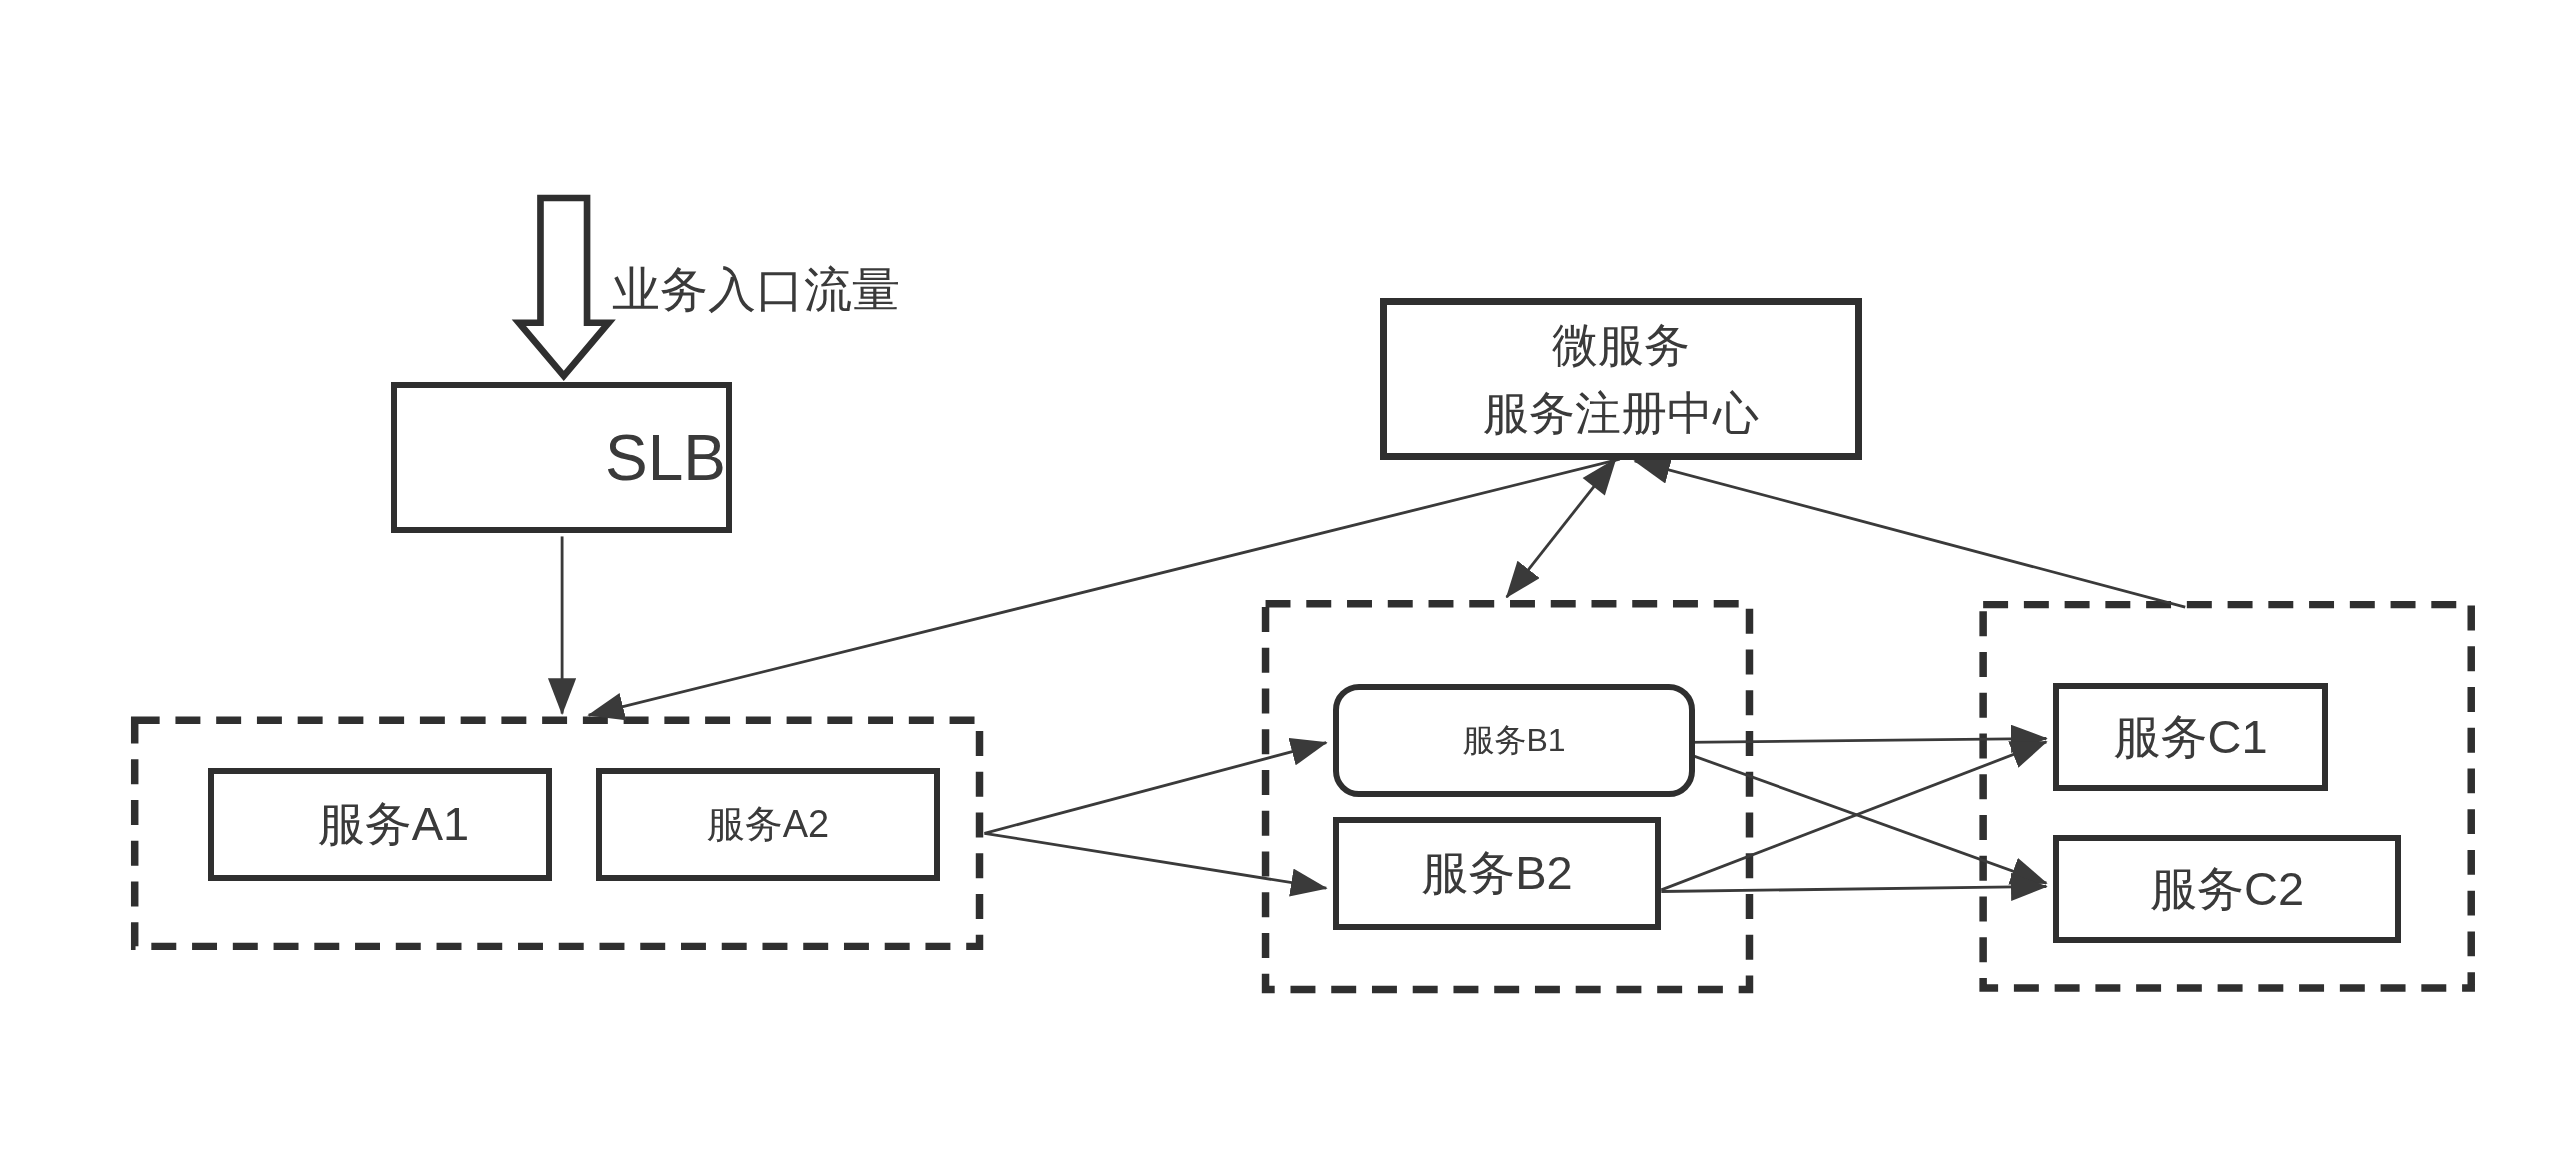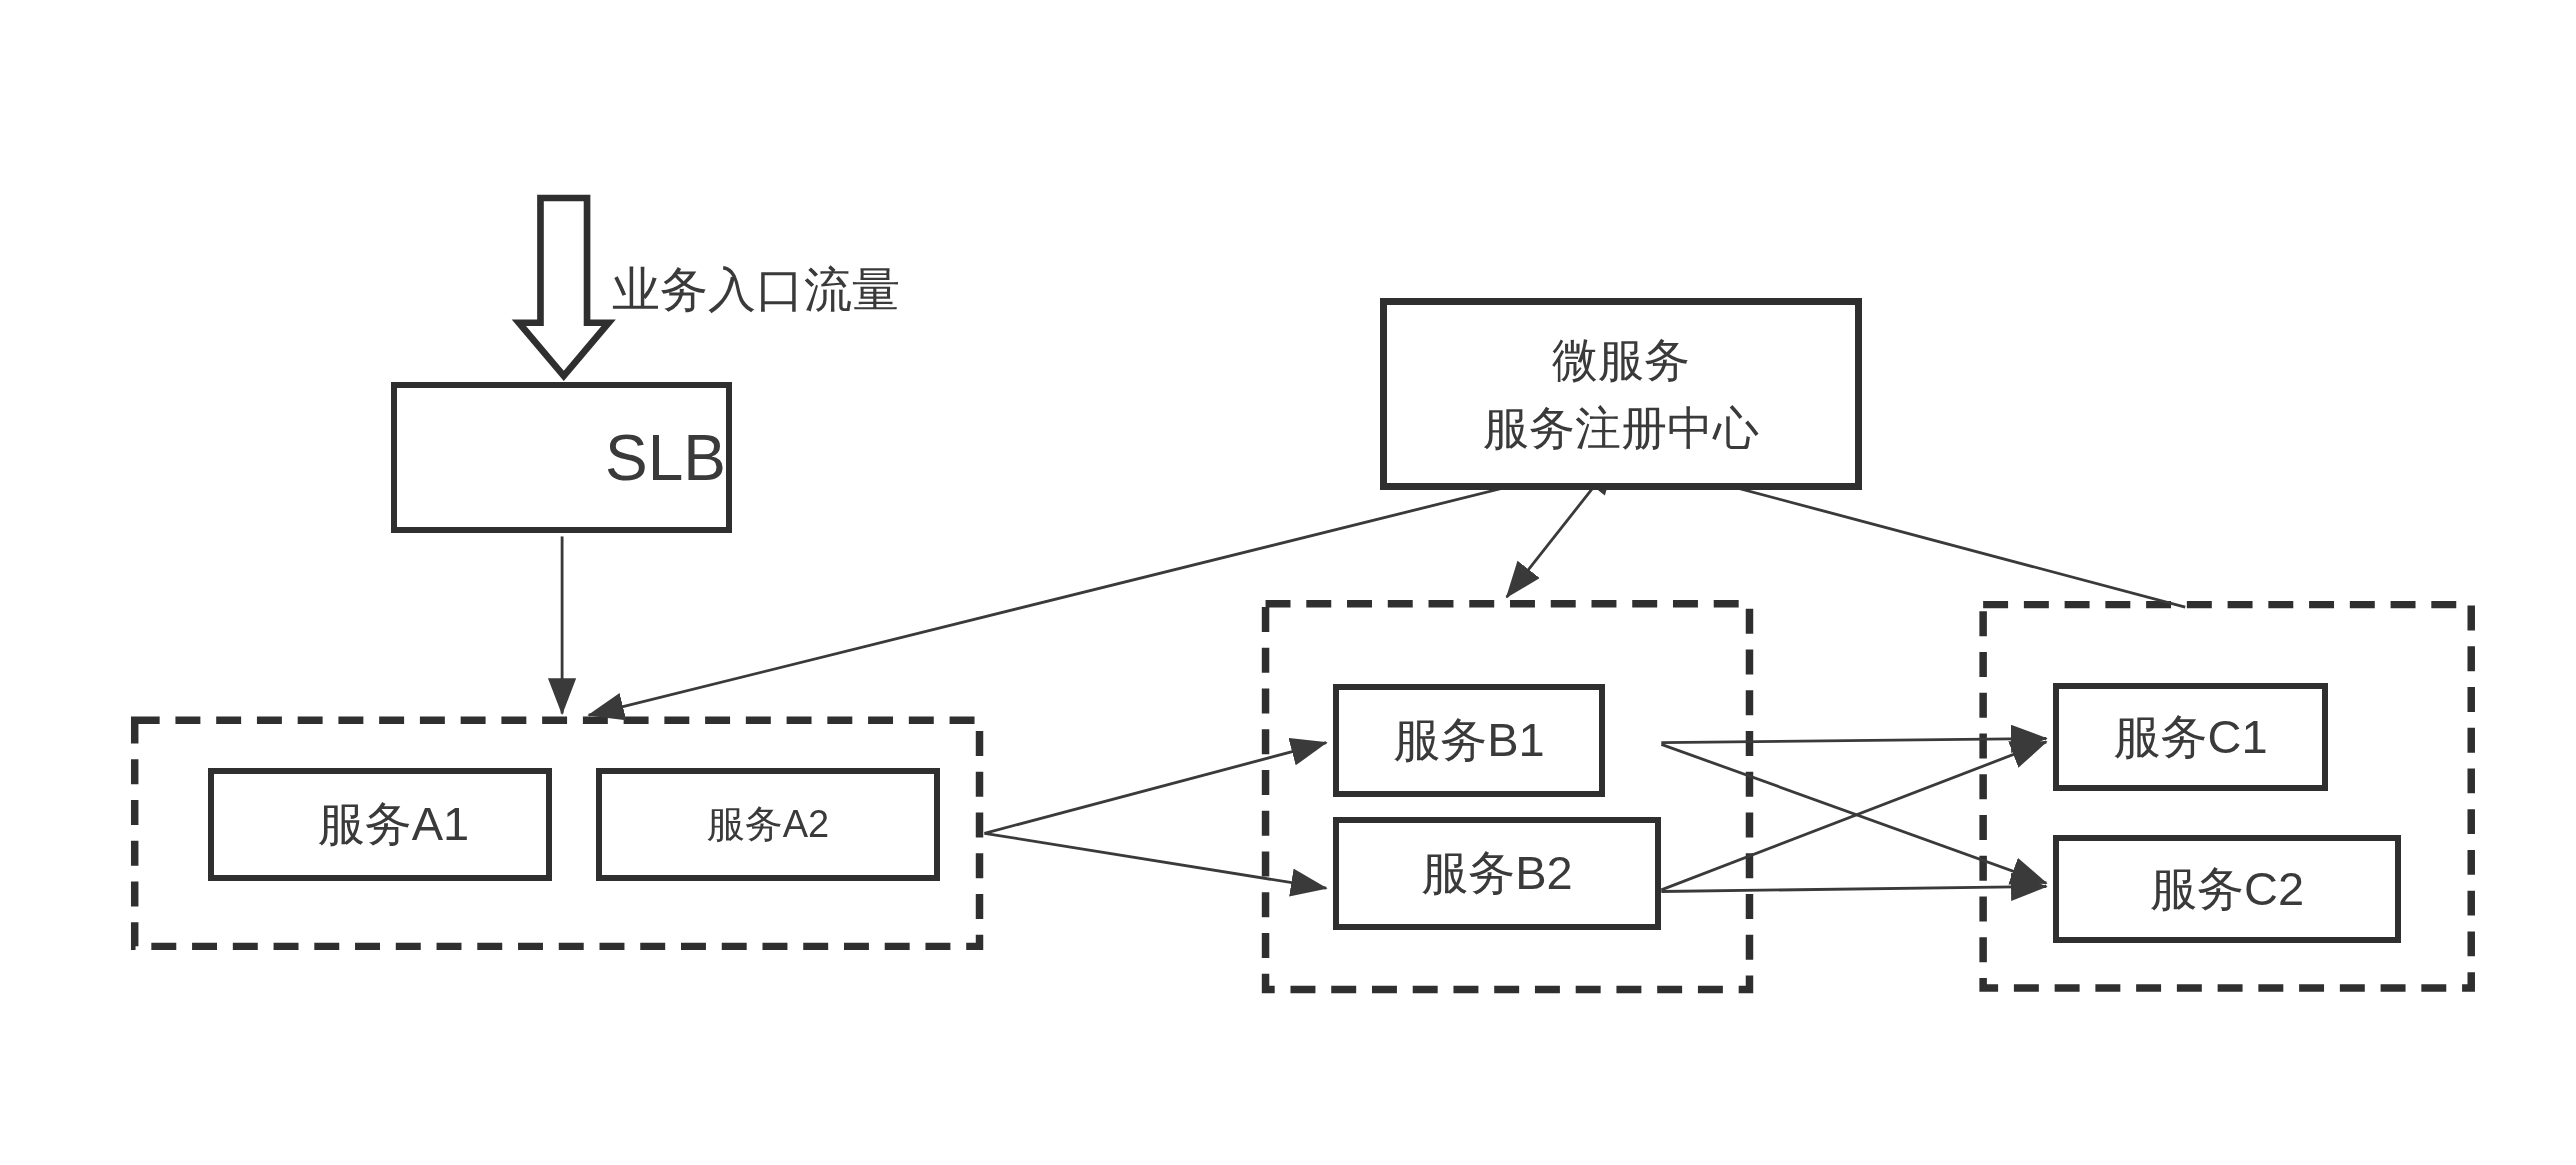--- a/index.html
+++ b/index.html
@@ -50,29 +50,29 @@
     justify-content: center;
     text-align: center;
     color: #3a3a3a;
   }
   .node-slb {
     left: 391px; top: 382px; width: 341px; height: 151px;
     font-size: 64px;
     justify-content: flex-end;
   }
   .node-registry {
-    left: 1380px; top: 298px; width: 482px; height: 192px;
+    left: 1380px; top: 298px; width: 482px; height: 162px;
     border-width: 7.5px;
     font-size: 46px;
     line-height: 68px;
     flex-direction: column;
   }
   .node-a1 { left: 208px;  top: 768px;  width: 344px; height: 113px; font-size: 47px; padding-left: 27px; }
   .node-a2 { left: 596px;  top: 768px;  width: 344px; height: 113px; font-size: 38px; }
-  .node-b1 { left: 1333px; top: 684px;  width: 272px; height: 113px; font-size: 47px; }
+  .node-b1 { left: 1333px; top: 684px;  width: 362px; height: 113px; font-size: 32px; border-radius: 26px; }
   .node-b2 { left: 1333px; top: 817px; width: 328px; height: 113px; font-size: 47px; }
   .node-c1 { left: 2053px; top: 683px;  width: 275px; height: 108px; font-size: 47px; }
   .node-c2 { left: 2053px; top: 835px; width: 348px; height: 108px; font-size: 47px; }
   .traffic-label {
     position: absolute;
     left: 600px;
     top: 258px;
     font-size: 48px;
     white-space: nowrap;
     color: #3a3a3a;

